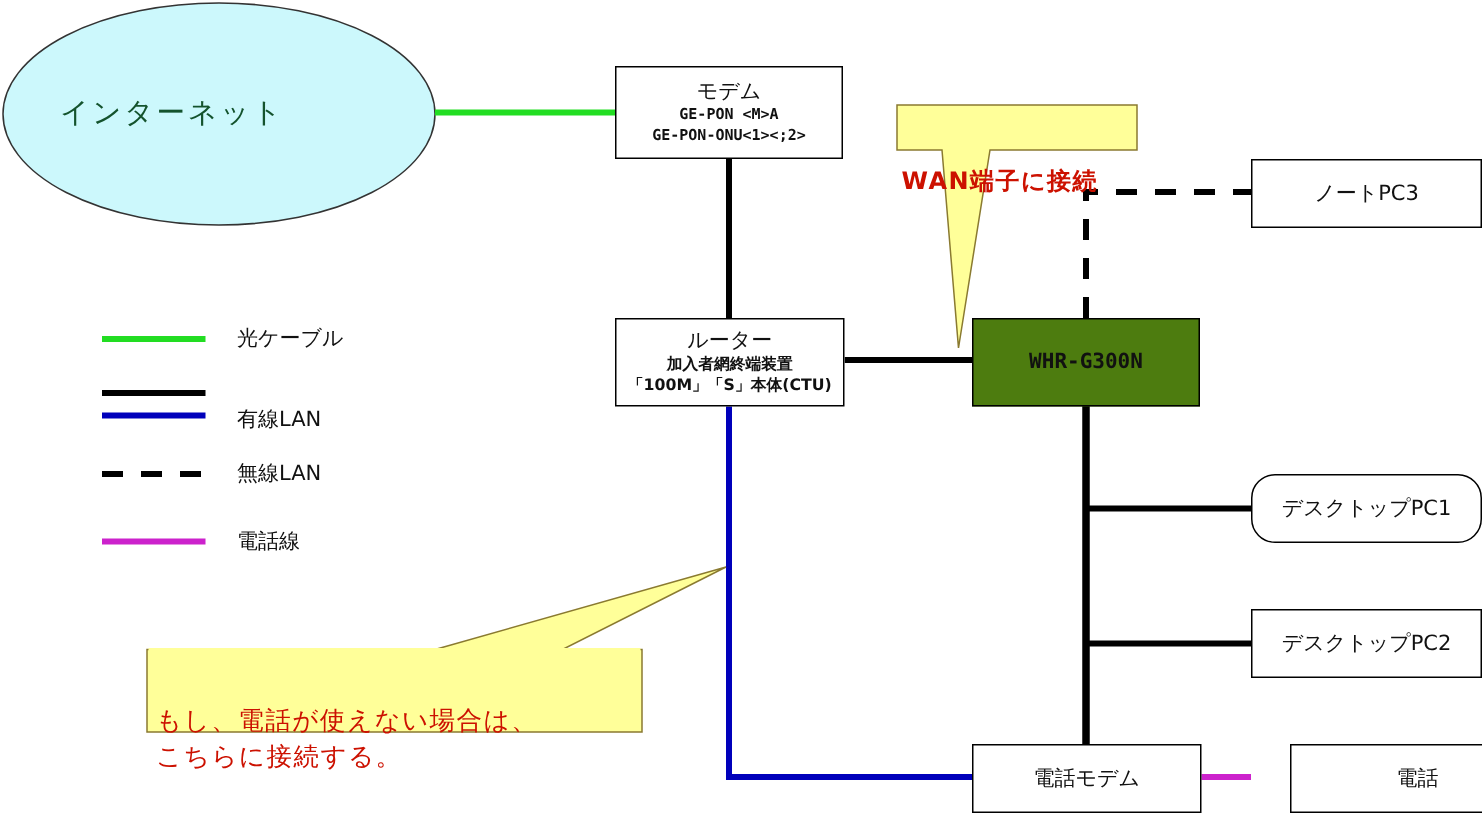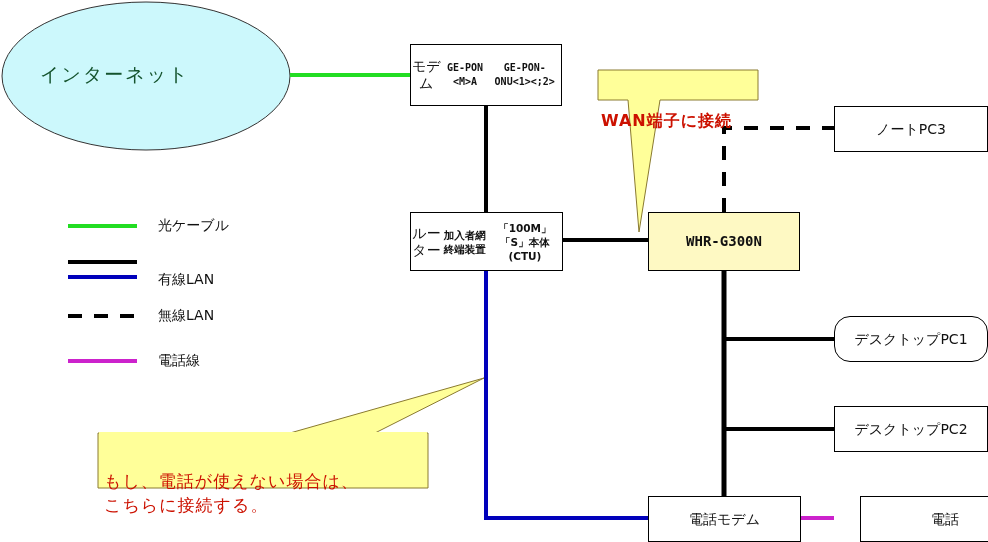--- a/index.html
+++ b/index.html
@@ -1,25 +1,25 @@
 <!DOCTYPE html>
 <html><head>
 <meta charset="utf-8">
 <style>
   html, body { margin: 0; padding: 0; background: #ffffff; }
   body { width: 988px; height: 542px; position: relative; overflow: hidden;
          font-family: "DejaVu Sans", "Liberation Sans", sans-serif; }
   #diagram { position: absolute; left: 0; top: 0; width: 988px; height: 542px; }
   .node { position: absolute; box-sizing: border-box; border: 1px solid #000; background: #fff;
-          display: flex; flex-direction: row; align-items: center; justify-content: center;
+          display: flex; flex-direction: column; align-items: center; justify-content: center;
           text-align: center; color: #111; }
   .node .title { font-size: 14px; line-height: 17px; }
   .node .sub { font-size: 10px; font-weight: bold; line-height: 14px; font-family: "DejaVu Sans Mono", "Liberation Mono", monospace; }
   .node .sub2 { font-size: 10.5px; font-weight: bold; line-height: 14px; }
-  .yellow { background: #fef9c3; }
+  .yellow { background: #4d7c0f; }
   .ellipse-label { position: absolute; left: 40px; top: 62px; width: 214px; 
                    color: #14532d; font-size: 19px; letter-spacing: 2px; }
   .legend-label { position: absolute; left: 158px; font-size: 14px; color: #111; }
   .callout-text { position: absolute; color: #cc1100; margin-top: 36px; }
   .wan-text { left: 601px; top: 75px; font-size: 16px; font-weight: bold; letter-spacing: 1px; }
   .note-text { left: 104px; top: 433px; font-size: 17px; line-height: 24px; letter-spacing: 1px; }
 </style>
 </head>
 <body>
 

